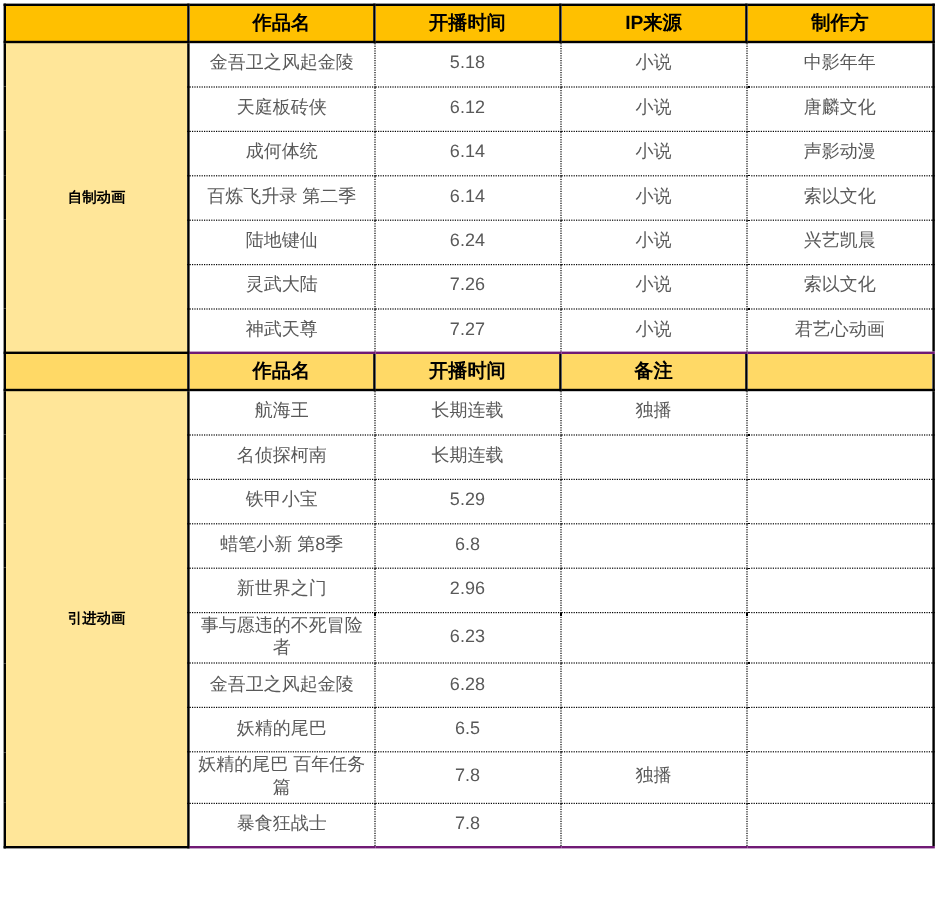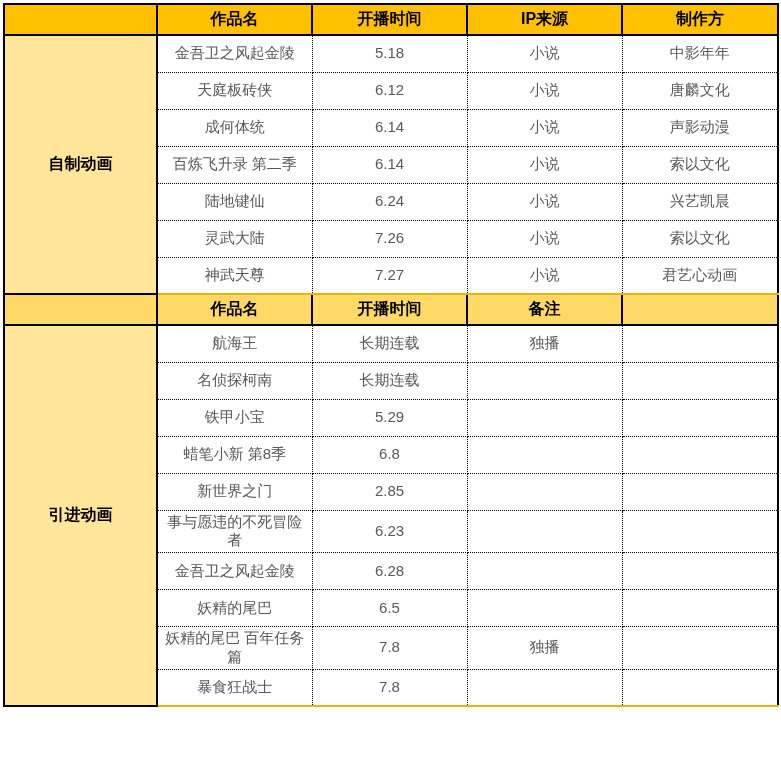--- a/index.html
+++ b/index.html
@@ -50,31 +50,31 @@
     font-weight: bold;
     font-size: 16px;
     height: 31px;
   }
   
   td.section-label {
     background: #FFE699;
     border: 2px solid #000000;
     color: #000000;
     font-weight: bold;
-    font-size: 16px;
+    font-size: 12px;
   }
   
   td.cell {
     border: 1px dotted #000000;
     color: #595959;
     font-size: 15px;
     height: 37px;
     line-height: 1.25;
   }
-  tr.last-of-section td.cell { border-bottom: 2px solid #eab308; }
+  tr.last-of-section td.cell { border-bottom: 2px solid #701a75; }
 </style>
 </head>
 <body>
 
 <div class="canvas">
   <table class="anime-table">
     <colgroup>
       <col class="c-label">
         <col class="c-title">
         <col class="c-date">
@@ -161,21 +161,21 @@
       <td class="cell"></td>
     </tr>
     <tr>
       <td class="cell">蜡笔小新 第8季</td>
       <td class="cell">6.8</td>
       <td class="cell"></td>
       <td class="cell"></td>
     </tr>
     <tr>
       <td class="cell">新世界之门</td>
-      <td class="cell">2.85</td>
+      <td class="cell">2.96</td>
       <td class="cell"></td>
       <td class="cell"></td>
     </tr>
     <tr>
       <td class="cell">事与愿违的不死冒险者</td>
       <td class="cell">6.23</td>
       <td class="cell"></td>
       <td class="cell"></td>
     </tr>
     <tr>

